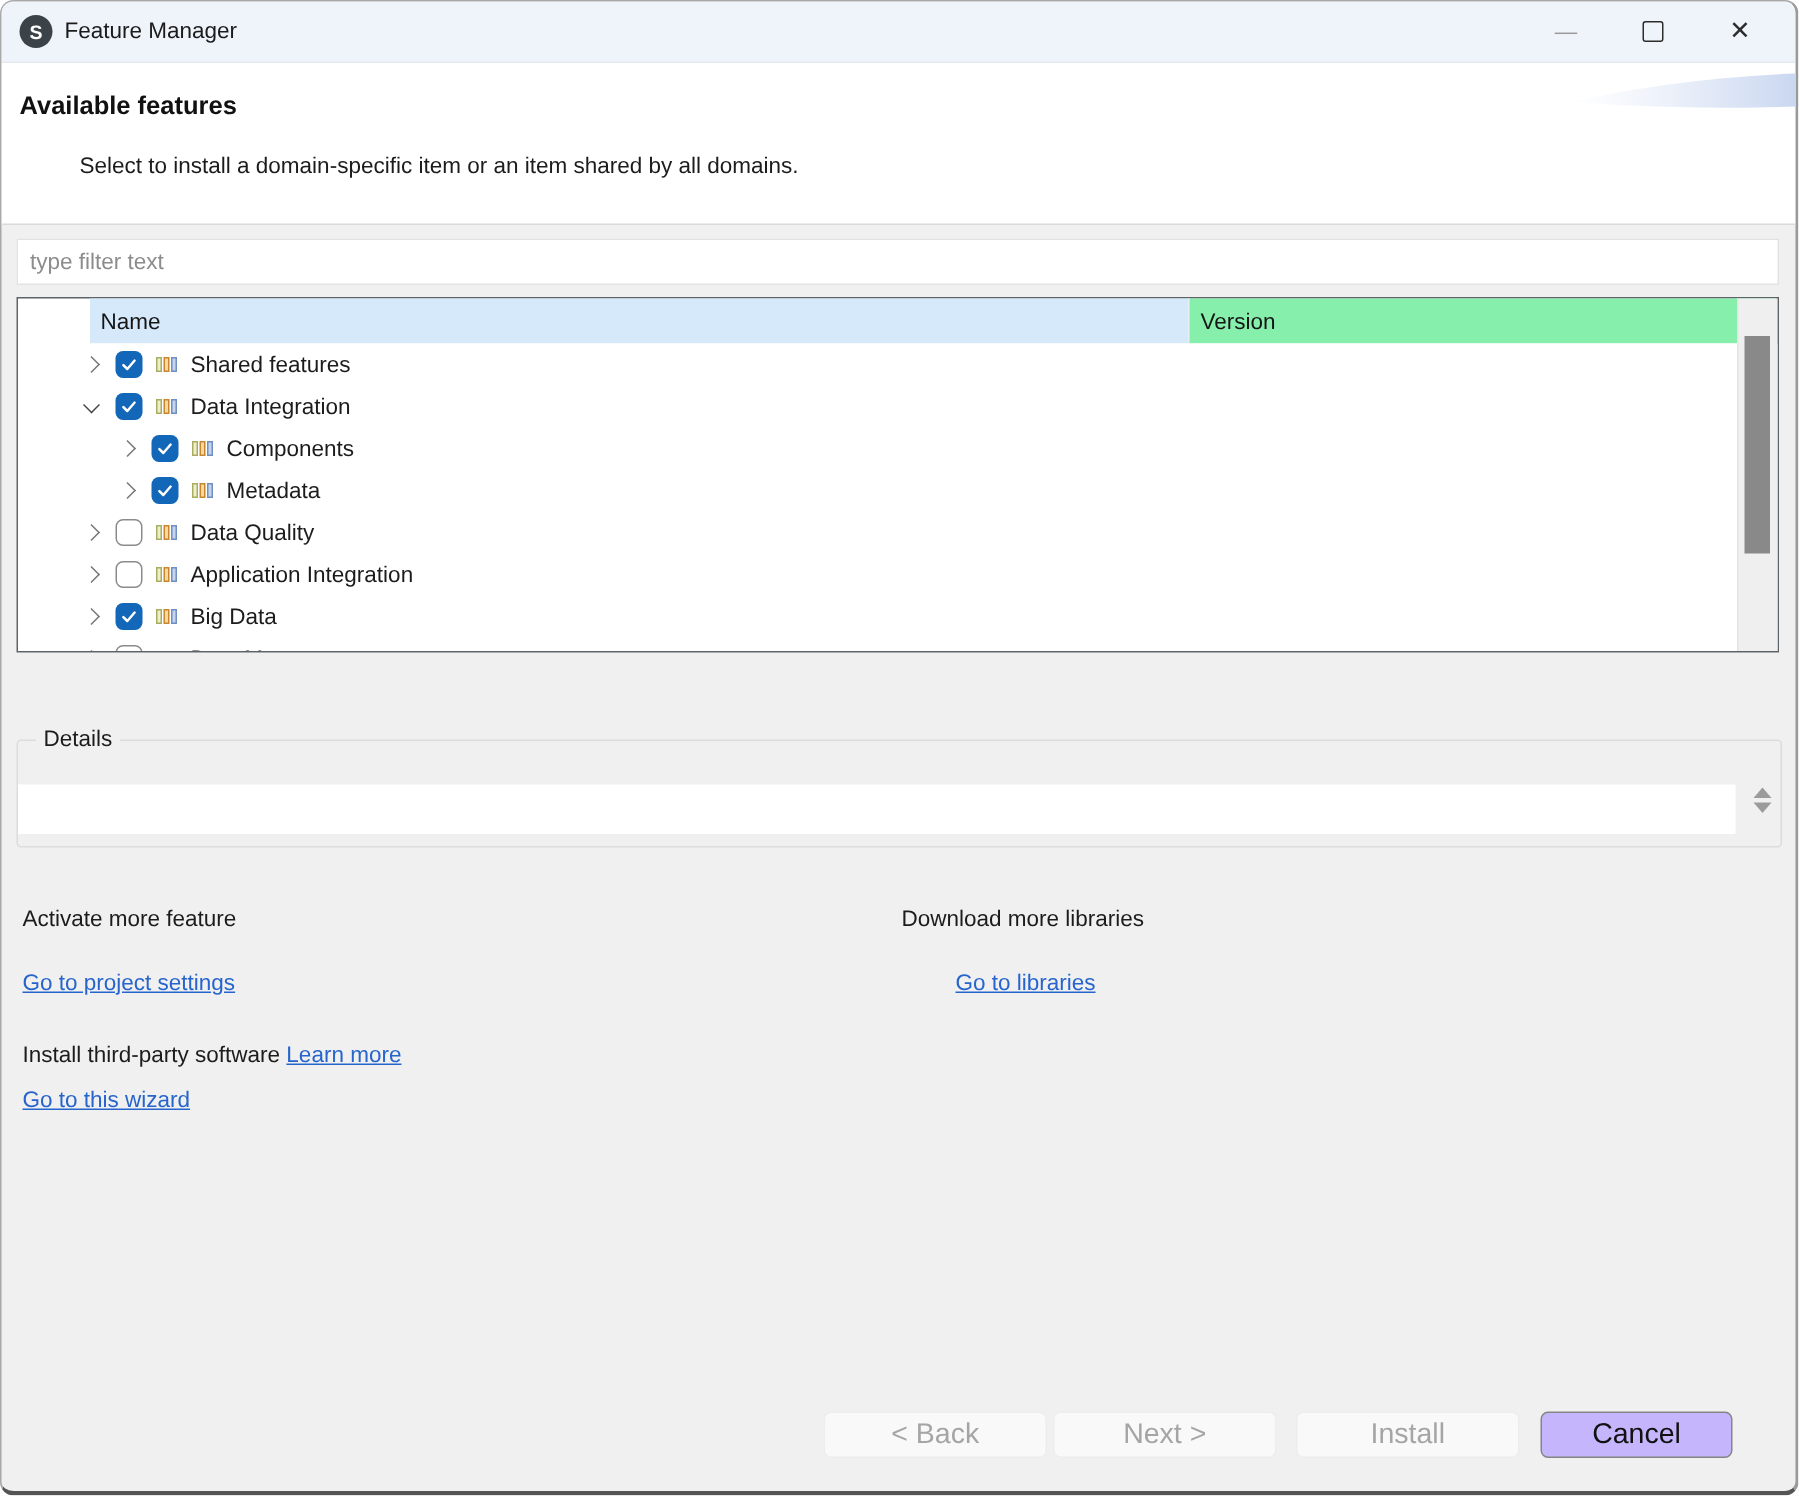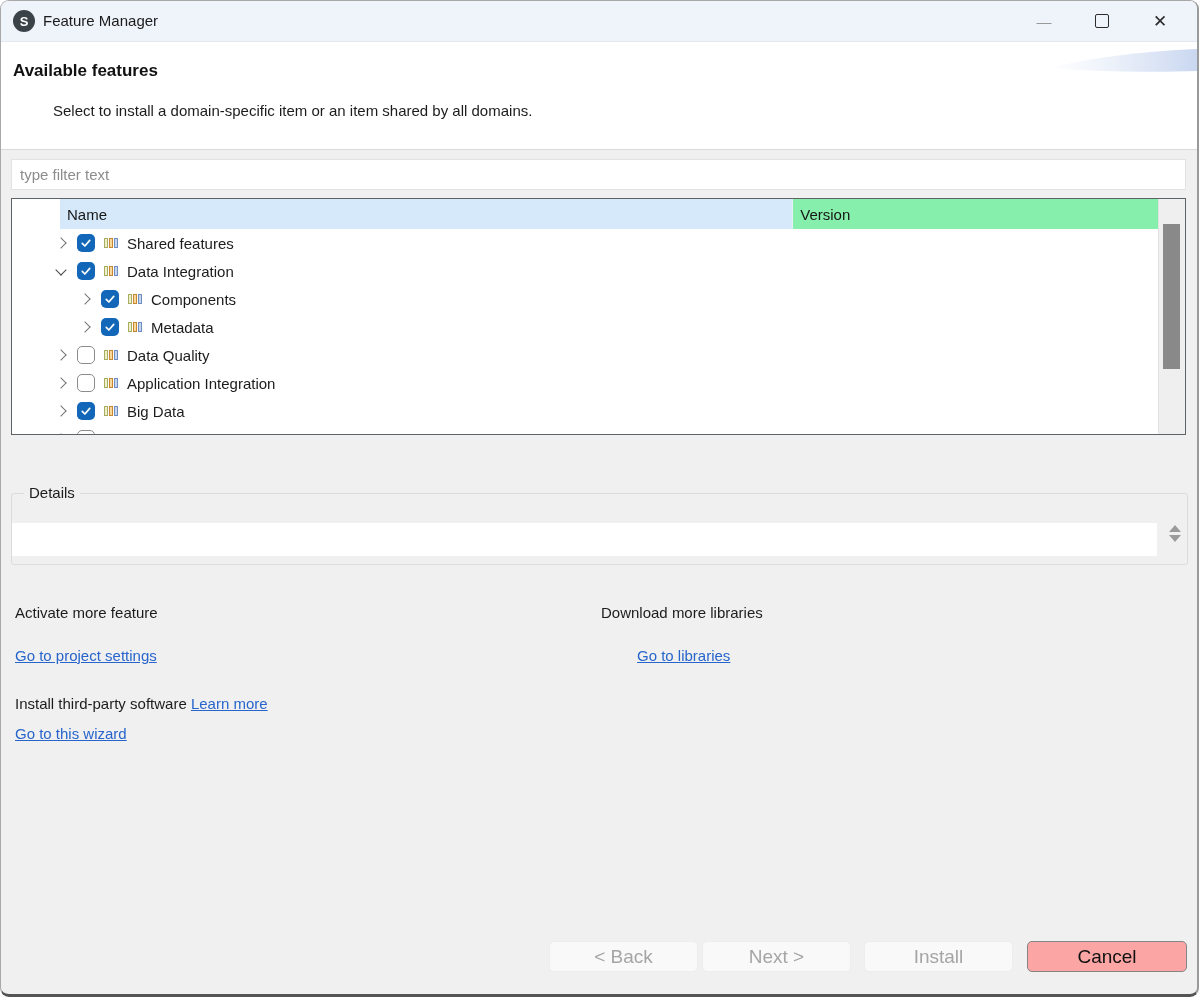--- a/index.html
+++ b/index.html
@@ -59,21 +59,21 @@
   .txt{position:absolute;font-size:15px;color:#1c1c1c;}
   a.lnk{color:#2765cc;text-decoration:underline;cursor:pointer;font-size:15px;position:absolute;}
   a.lnk-inline{color:#2765cc;text-decoration:underline;cursor:pointer;}
   
   .btn{position:absolute;top:940px;height:31px;box-sizing:border-box;border-radius:5px;
     display:flex;align-items:center;justify-content:center;font-size:19px;}
   .btn.disabled{background:#f9f9f9;border:1px solid #ededed;color:#a5a5a5;}
   .btn-back{left:548px;width:149px;}
   .btn-next{left:701px;width:149px;}
   .btn-install{left:863px;width:149px;}
-  .btn-cancel{left:1026px;width:160px;background:#fca5a5;border:1px solid #858585;color:#111;cursor:pointer;}
+  .btn-cancel{left:1026px;width:128px;background:#c4b5fd;border:1px solid #858585;color:#111;cursor:pointer;}
 </style>
 </head>
 <body>
 
 <div class="window">
 
   <div class="titlebar">
     <div class="app-icon">S</div>
     <div class="win-title">Feature Manager</div>
     <div class="win-btn btn-min">

